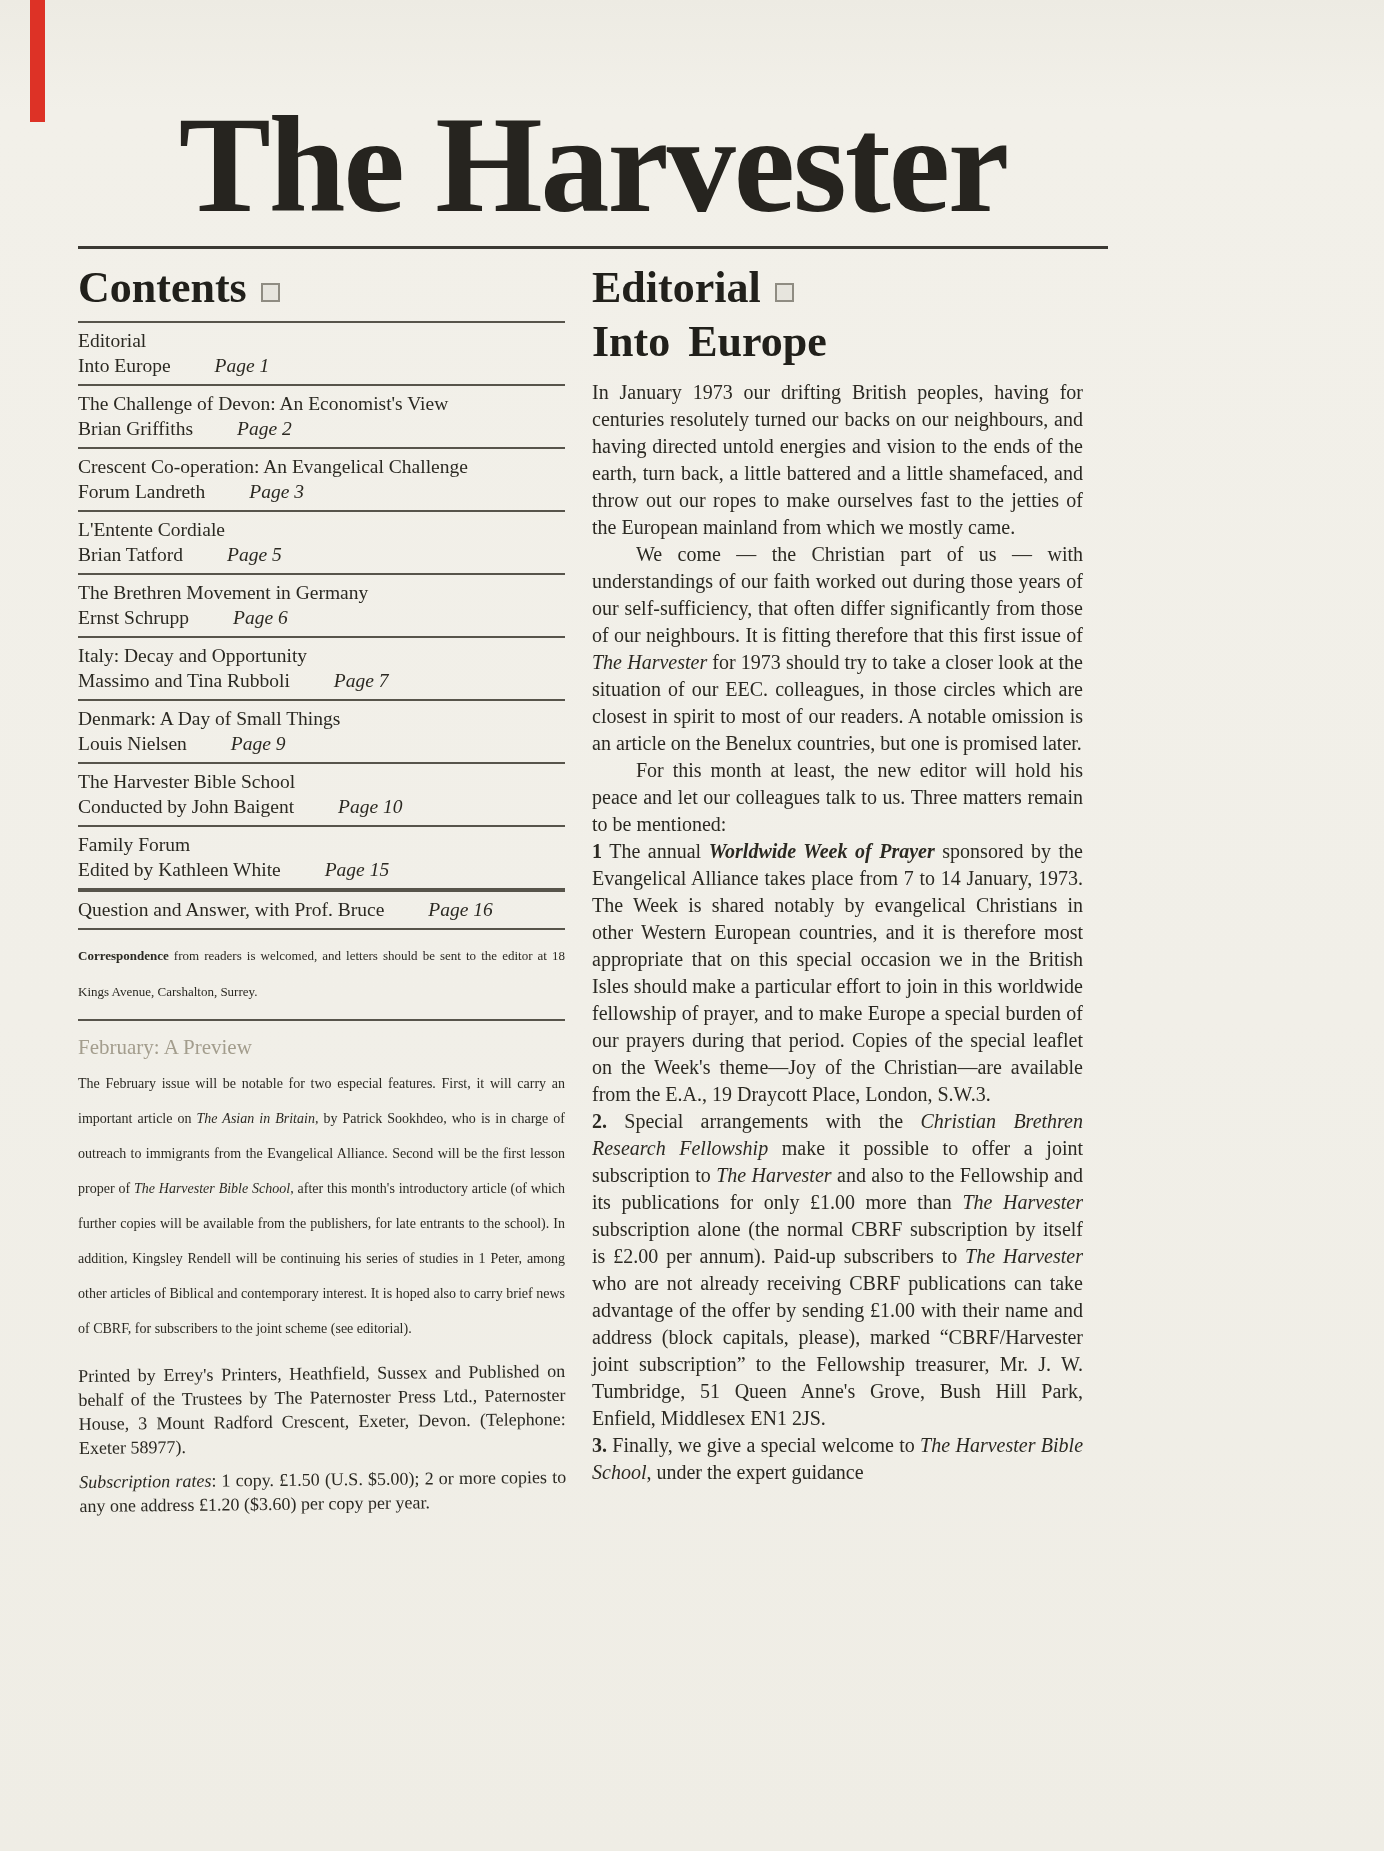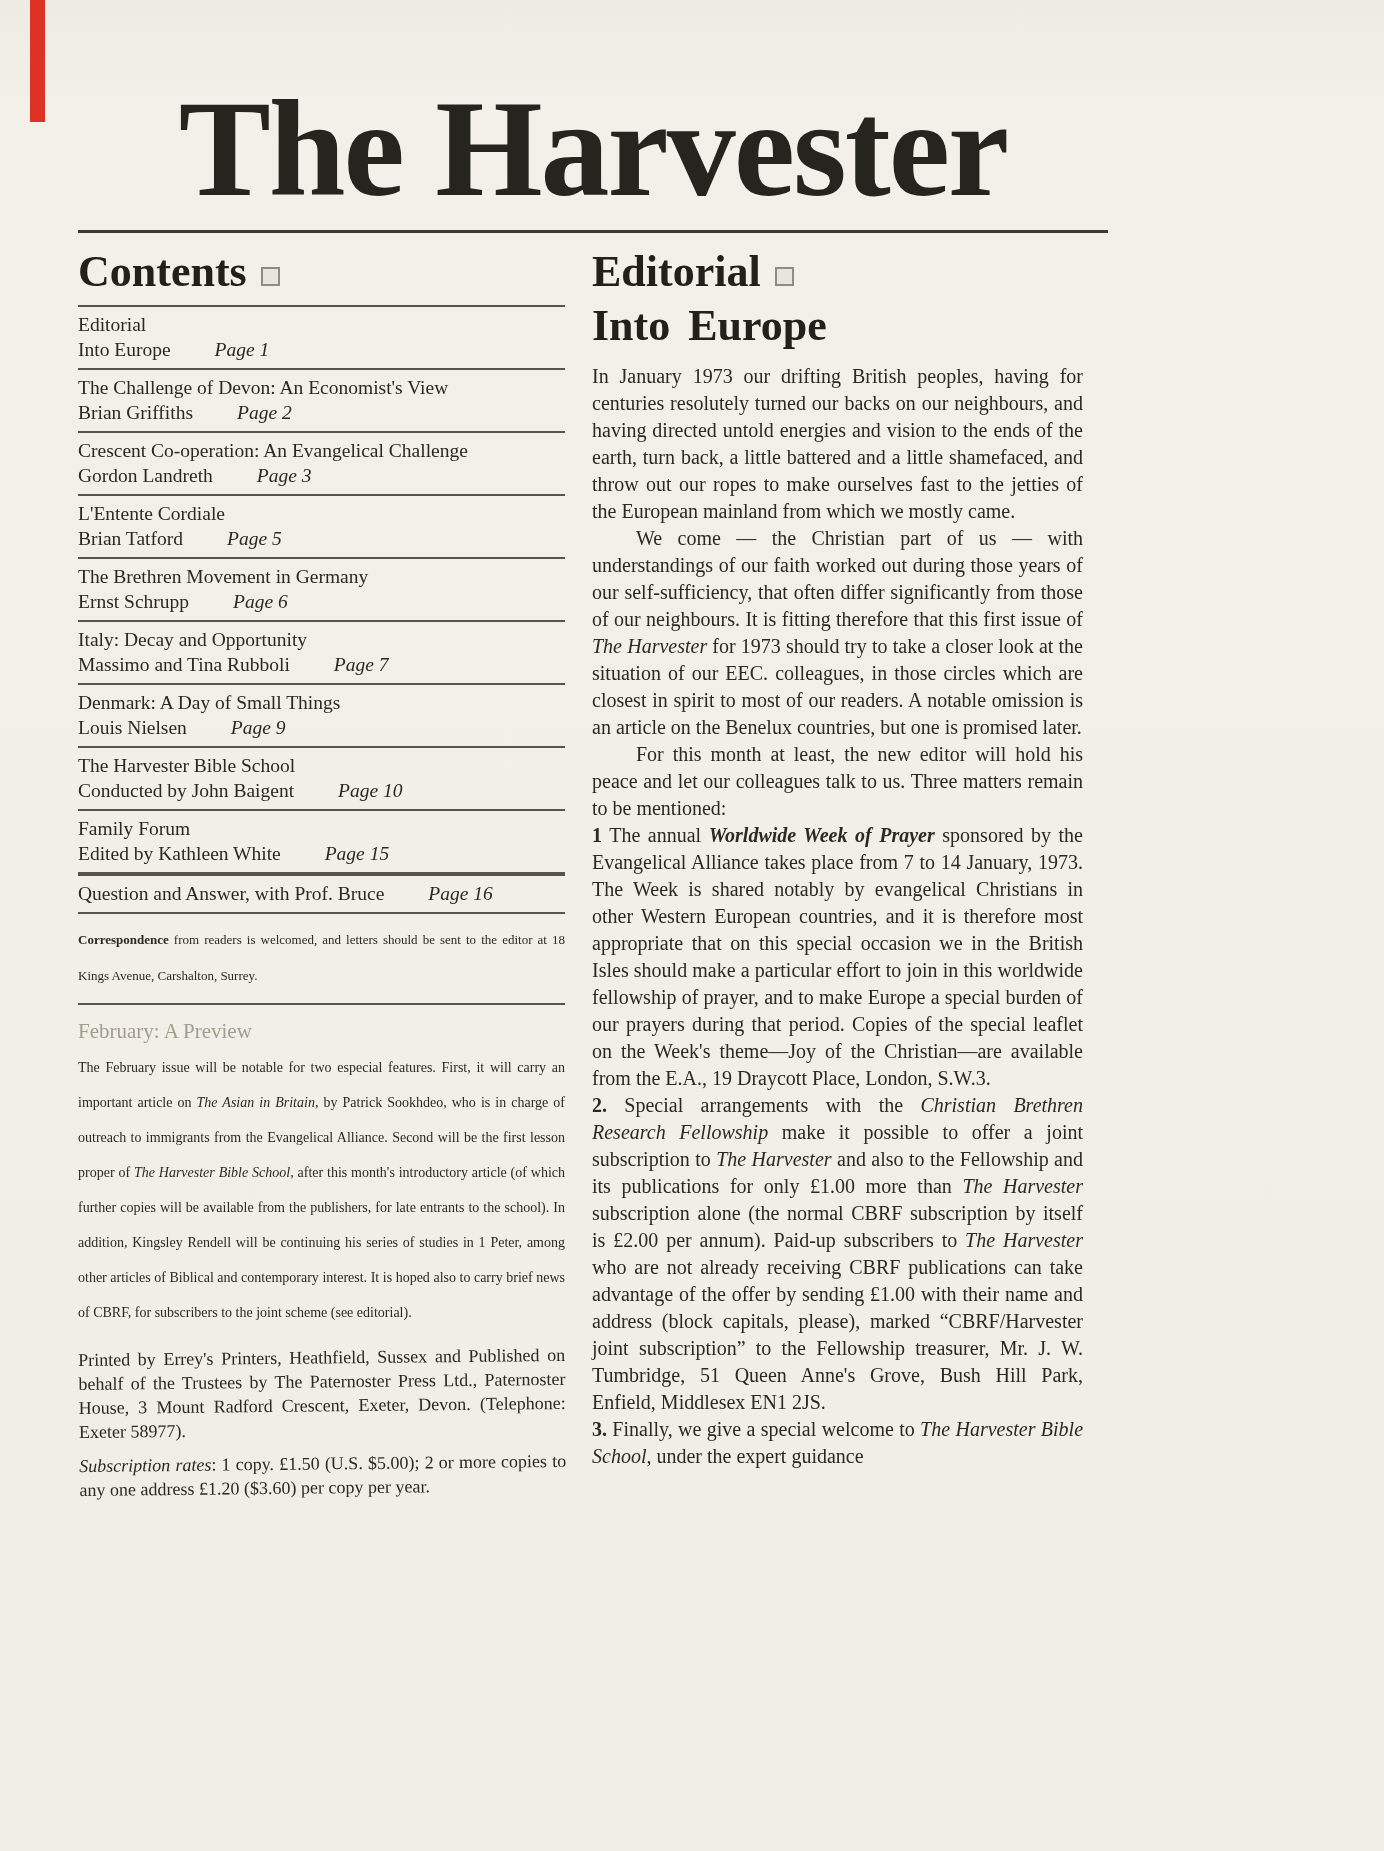--- a/index.html
+++ b/index.html
@@ -3,21 +3,21 @@
 <meta charset="utf-8">
 <style>
   * { margin:0; padding:0; box-sizing:border-box; }
   html,body { background:#f1efe8; }
   .page{
     position:relative; width:1384px; height:1851px; overflow:hidden;
     background:linear-gradient(180deg,#edebe3 0%,#f2f0e9 6%,#f1efe8 55%,#efede5 100%);
     font-family:"Liberation Serif","DejaVu Serif",serif; color:#2b2922;
   }
   .red-bar{ position:absolute; left:30px; top:0; width:15px; height:122px; background:#dd3226; }
-  .content{ position:absolute; left:78px; top:0; width:1030px; }
+  .content{ position:absolute; left:78px; top:16px; width:1030px; }
 
   .masthead{ margin-top:80px; text-align:center; }
   .masthead h1{ font-size:138px; line-height:1.0; font-weight:bold; color:#26241f; letter-spacing:-2px; white-space:nowrap; }
   .masthead-rule{ margin-top:12px; height:3px; background:#3b3933; }
 
   .columns{ display:flex; gap:27px; margin-top:16px; align-items:flex-start; }
   .col-left{ width:487px; }
   .col-right{ width:491px; }
 
   h2.sec{ font-size:44px; font-weight:bold; color:#21201b; line-height:1.05; display:flex; align-items:center; }
@@ -75,21 +75,21 @@
           <div class="rule"></div>
 
           <div class="toc-entry">
             <div>The Challenge of Devon: An Economist's View</div>
             <div><span>Brian Griffiths</span><span class="toc-page">Page 2</span></div>
           </div>
           <div class="rule"></div>
 
           <div class="toc-entry">
             <div>Crescent Co-operation: An Evangelical Challenge</div>
-            <div><span>Gordon Landreth</span><span class="toc-page">Page 3</span></div>
+            <div><span>Forum Landreth</span><span class="toc-page">Page 3</span></div>
           </div>
           <div class="rule"></div>
 
           <div class="toc-entry">
             <div>L'Entente Cordiale</div>
             <div><span>Brian Tatford</span><span class="toc-page">Page 5</span></div>
           </div>
           <div class="rule"></div>
 
           <div class="toc-entry">

